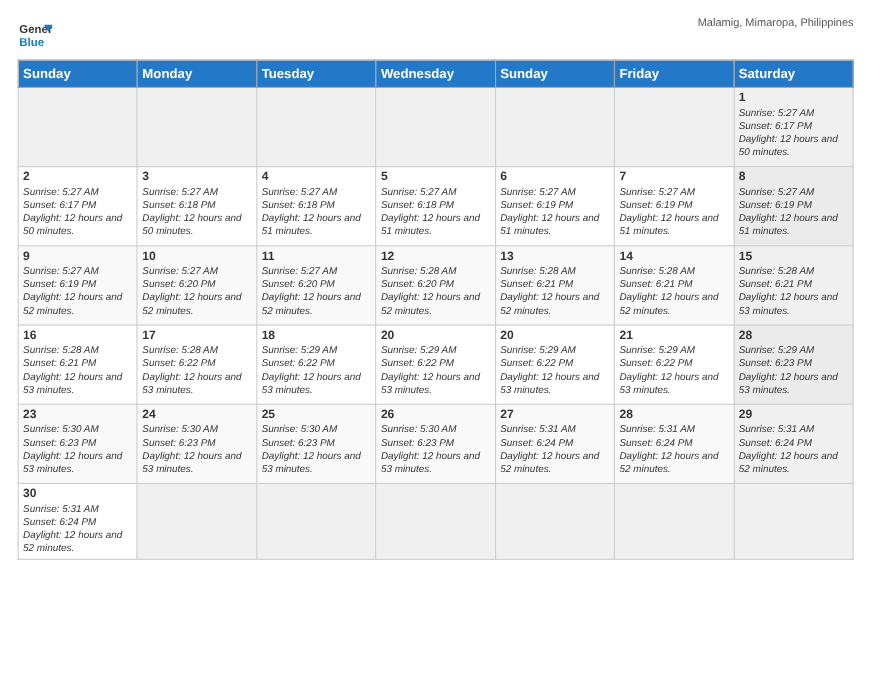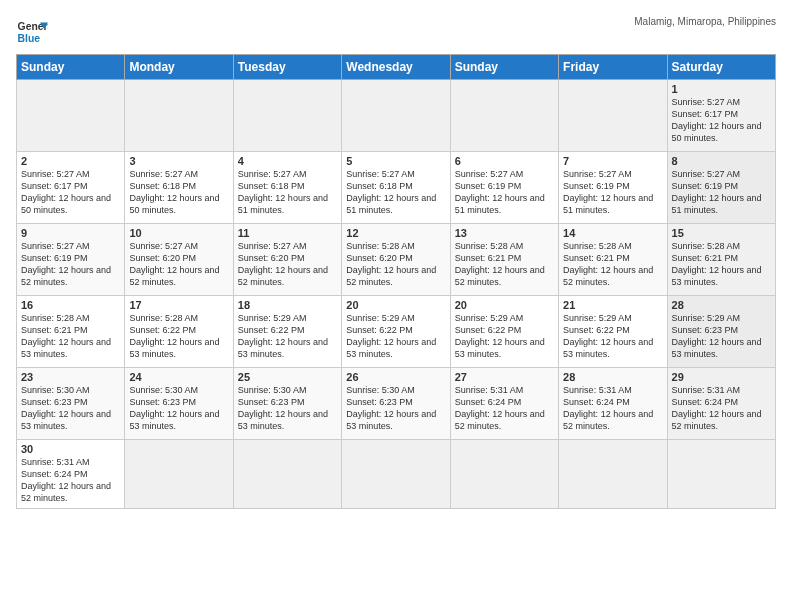--- a/index.html
+++ b/index.html
@@ -74,20 +74,21 @@
     .day-num {
       font-weight: bold;
       font-size: 11px;
       display: block;
       margin-bottom: 1px;
     }
     .day-info {
       font-size: 9px;
       line-height: 1.35;
       color: #333;
+      font-style: italic;
     }
     .empty-cell {
       background: #f0f0f0 !important;
     }
     .last-row td {
       height: 60px;
     }
   </style>
 </head>
 <body>

